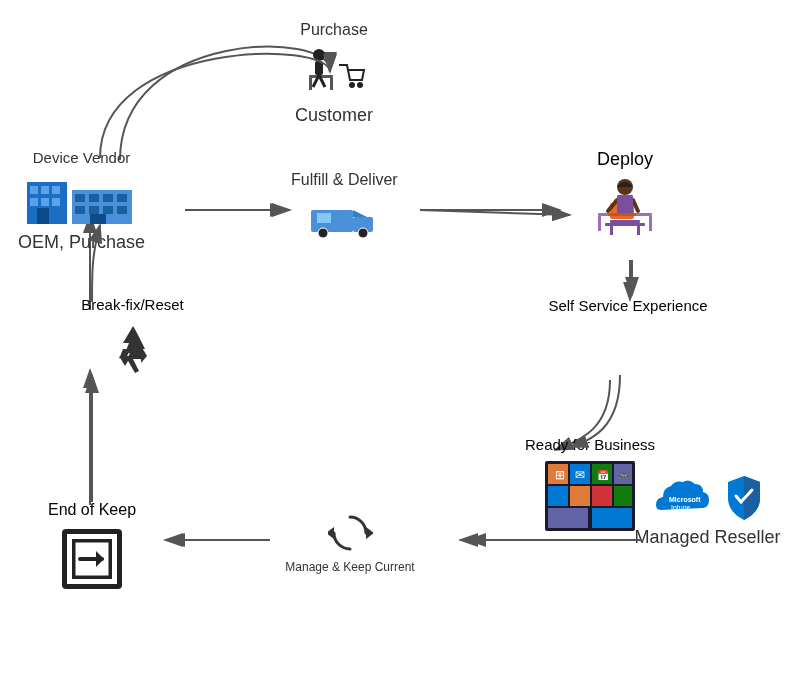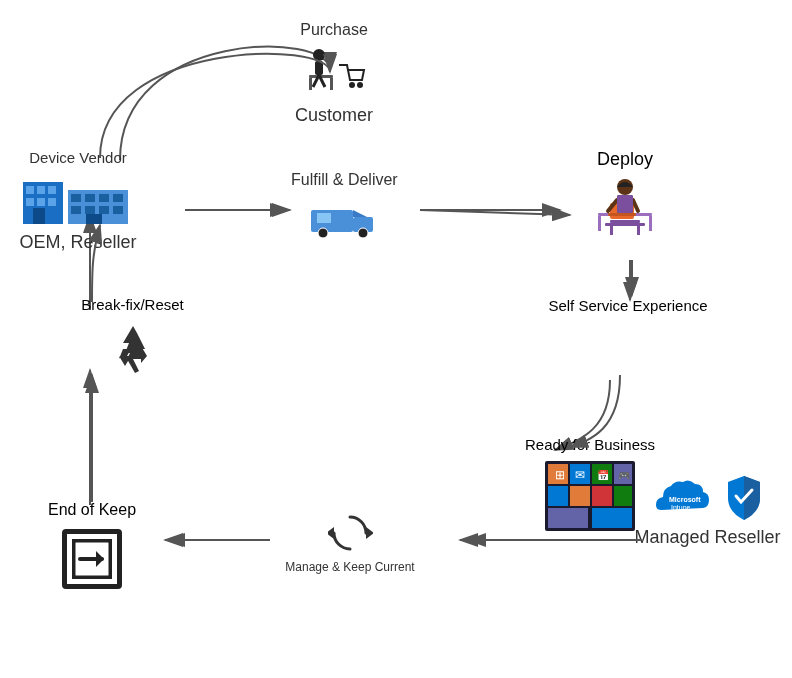--- a/index.html
+++ b/index.html
@@ -138,21 +138,21 @@
         <rect x="67" y="22" width="10" height="8" fill="#1a5fa0"></rect>
         <rect x="81" y="22" width="10" height="8" fill="#1a5fa0"></rect>
         <rect x="95" y="22" width="10" height="8" fill="#1a5fa0"></rect>
         <rect x="53" y="34" width="10" height="8" fill="#1a5fa0"></rect>
         <rect x="67" y="34" width="10" height="8" fill="#1a5fa0"></rect>
         <rect x="81" y="34" width="10" height="8" fill="#1a5fa0"></rect>
         <rect x="95" y="34" width="10" height="8" fill="#1a5fa0"></rect>
         <rect x="68" y="42" width="16" height="10" fill="#0d4a8a"></rect>
       </svg>
     </div>
-    <div class="node-label">OEM, Reseller</div>
+    <div class="node-label">OEM, Purchase</div>
   </div>
 
   <div class="node" style="left:291px; top:170px;">
     <div class="node-label" style="font-size:16px; font-weight:500;">Fulfill &amp; Deliver</div>
     <div class="icon-area">
 
       <svg width="70" height="45" viewBox="0 0 70 45">
         <rect x="2" y="15" width="42" height="22" fill="#4a90d9" rx="2"></rect>
         <rect x="44" y="22" width="20" height="15" fill="#4a90d9" rx="2"></rect>
         <polygon points="44,22 44,15 58,22" fill="#3a7bc8"></polygon>

